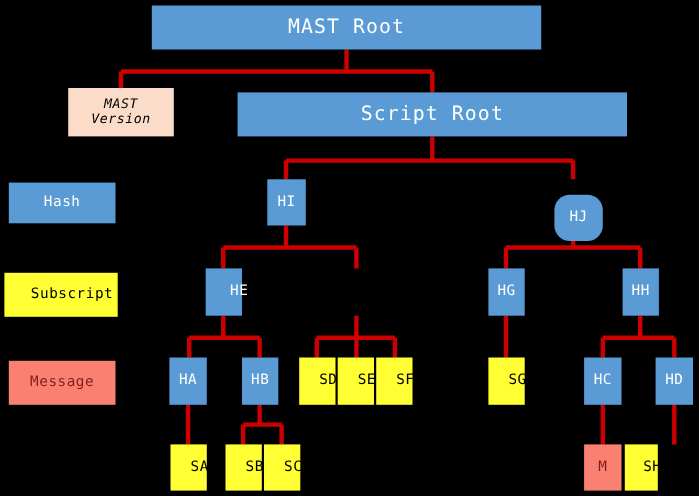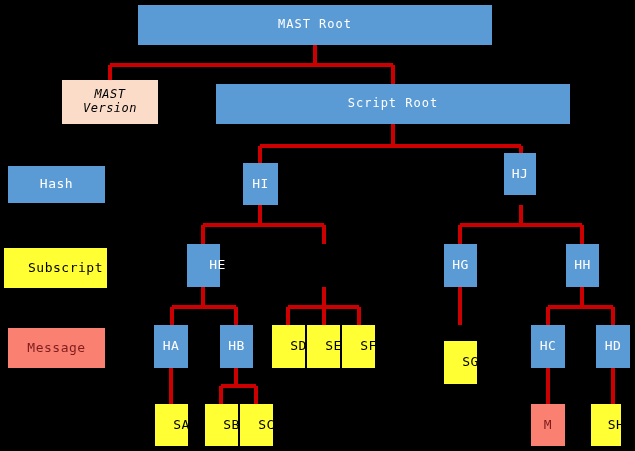--- a/index.html
+++ b/index.html
@@ -44,21 +44,21 @@
   }
   .node.message {
     background: #fa8072;
     color: #7f1d1d;
   }
   .node.version {
     background: #fadcc8;
     color: #000000;
   }
   .node.big {
-    font-size: 12px;
+    font-size: 18px;
     letter-spacing: 1px;
   }
   .node.small {
     font-size: 13px;
     letter-spacing: 0.5px;
   }
   .node.legend {
     font-size: 13px;
     letter-spacing: 0.5px;
   }
@@ -105,34 +105,34 @@
   <div class="node subscript legend" style="left:4px; top:248px; width:103px; height:40px;">Subscript</div>
   <div class="node message legend" style="left:8px; top:328px; width:97px; height:40px;">Message</div>
 
   <div class="node hash big" style="left:138px; top:5px; width:354px; height:40px;">MAST Root</div>
 
   <div class="node version versiontext" style="left:62px; top:80px; width:96px; height:44px;font-style:italic;">MAST
 Version</div>
   <div class="node hash big" style="left:216px; top:84px; width:354px; height:40px;">Script Root</div>
 
   <div class="node hash small" style="left:243px; top:163px; width:35px; height:42px;">HI</div>
-  <div class="node hash small" style="left:504px; top:153px; width:32px; height:42px;">HJ</div>
+  <div class="node hash small" style="left:504px; top:177px; width:44px; height:42px;border-radius:14px;">HJ</div>
 
   <div class="node hash small" style="left:187px; top:244px; width:33px; height:43px;padding-left:28px;">HE</div>
   <div class="node hash small" style="left:444px; top:244px; width:33px; height:43px;">HG</div>
   <div class="node hash small" style="left:566px; top:244px; width:33px; height:43px;">HH</div>
 
   <div class="node hash small" style="left:154px; top:325px; width:34px; height:43px;">HA</div>
   <div class="node hash small" style="left:220px; top:325px; width:33px; height:43px;">HB</div>
   <div class="node subscript small" style="left:272px; top:325px; width:33px; height:43px;">SD</div>
   <div class="node subscript small" style="left:307px; top:325px; width:33px; height:43px;">SE</div>
   <div class="node subscript small" style="left:342px; top:325px; width:33px; height:43px;">SF</div>
-  <div class="node subscript small" style="left:444px; top:325px; width:33px; height:43px;margin-top:16px;">SG</div>
+  <div class="node subscript small" style="left:444px; top:325px; width:33px; height:43px;">SG</div>
   <div class="node hash small" style="left:531px; top:325px; width:34px; height:43px;">HC</div>
   <div class="node hash small" style="left:596px; top:325px; width:34px; height:43px;">HD</div>
 
   <div class="node subscript small" style="left:155px; top:404px; width:33px; height:42px;">SA</div>
   <div class="node subscript small" style="left:205px; top:404px; width:33px; height:42px;">SB</div>
   <div class="node subscript small" style="left:240px; top:404px; width:33px; height:42px;">SC</div>
   <div class="node message small" style="left:531px; top:404px; width:34px; height:42px;">M</div>
-  <div class="node subscript small" style="left:568px; top:404px; width:30px; height:42px;margin-left:23px;">SH</div>
+  <div class="node subscript small" style="left:568px; top:404px; width:30px; height:42px;">SH</div>
 
 </div>
 
 </body></html>

